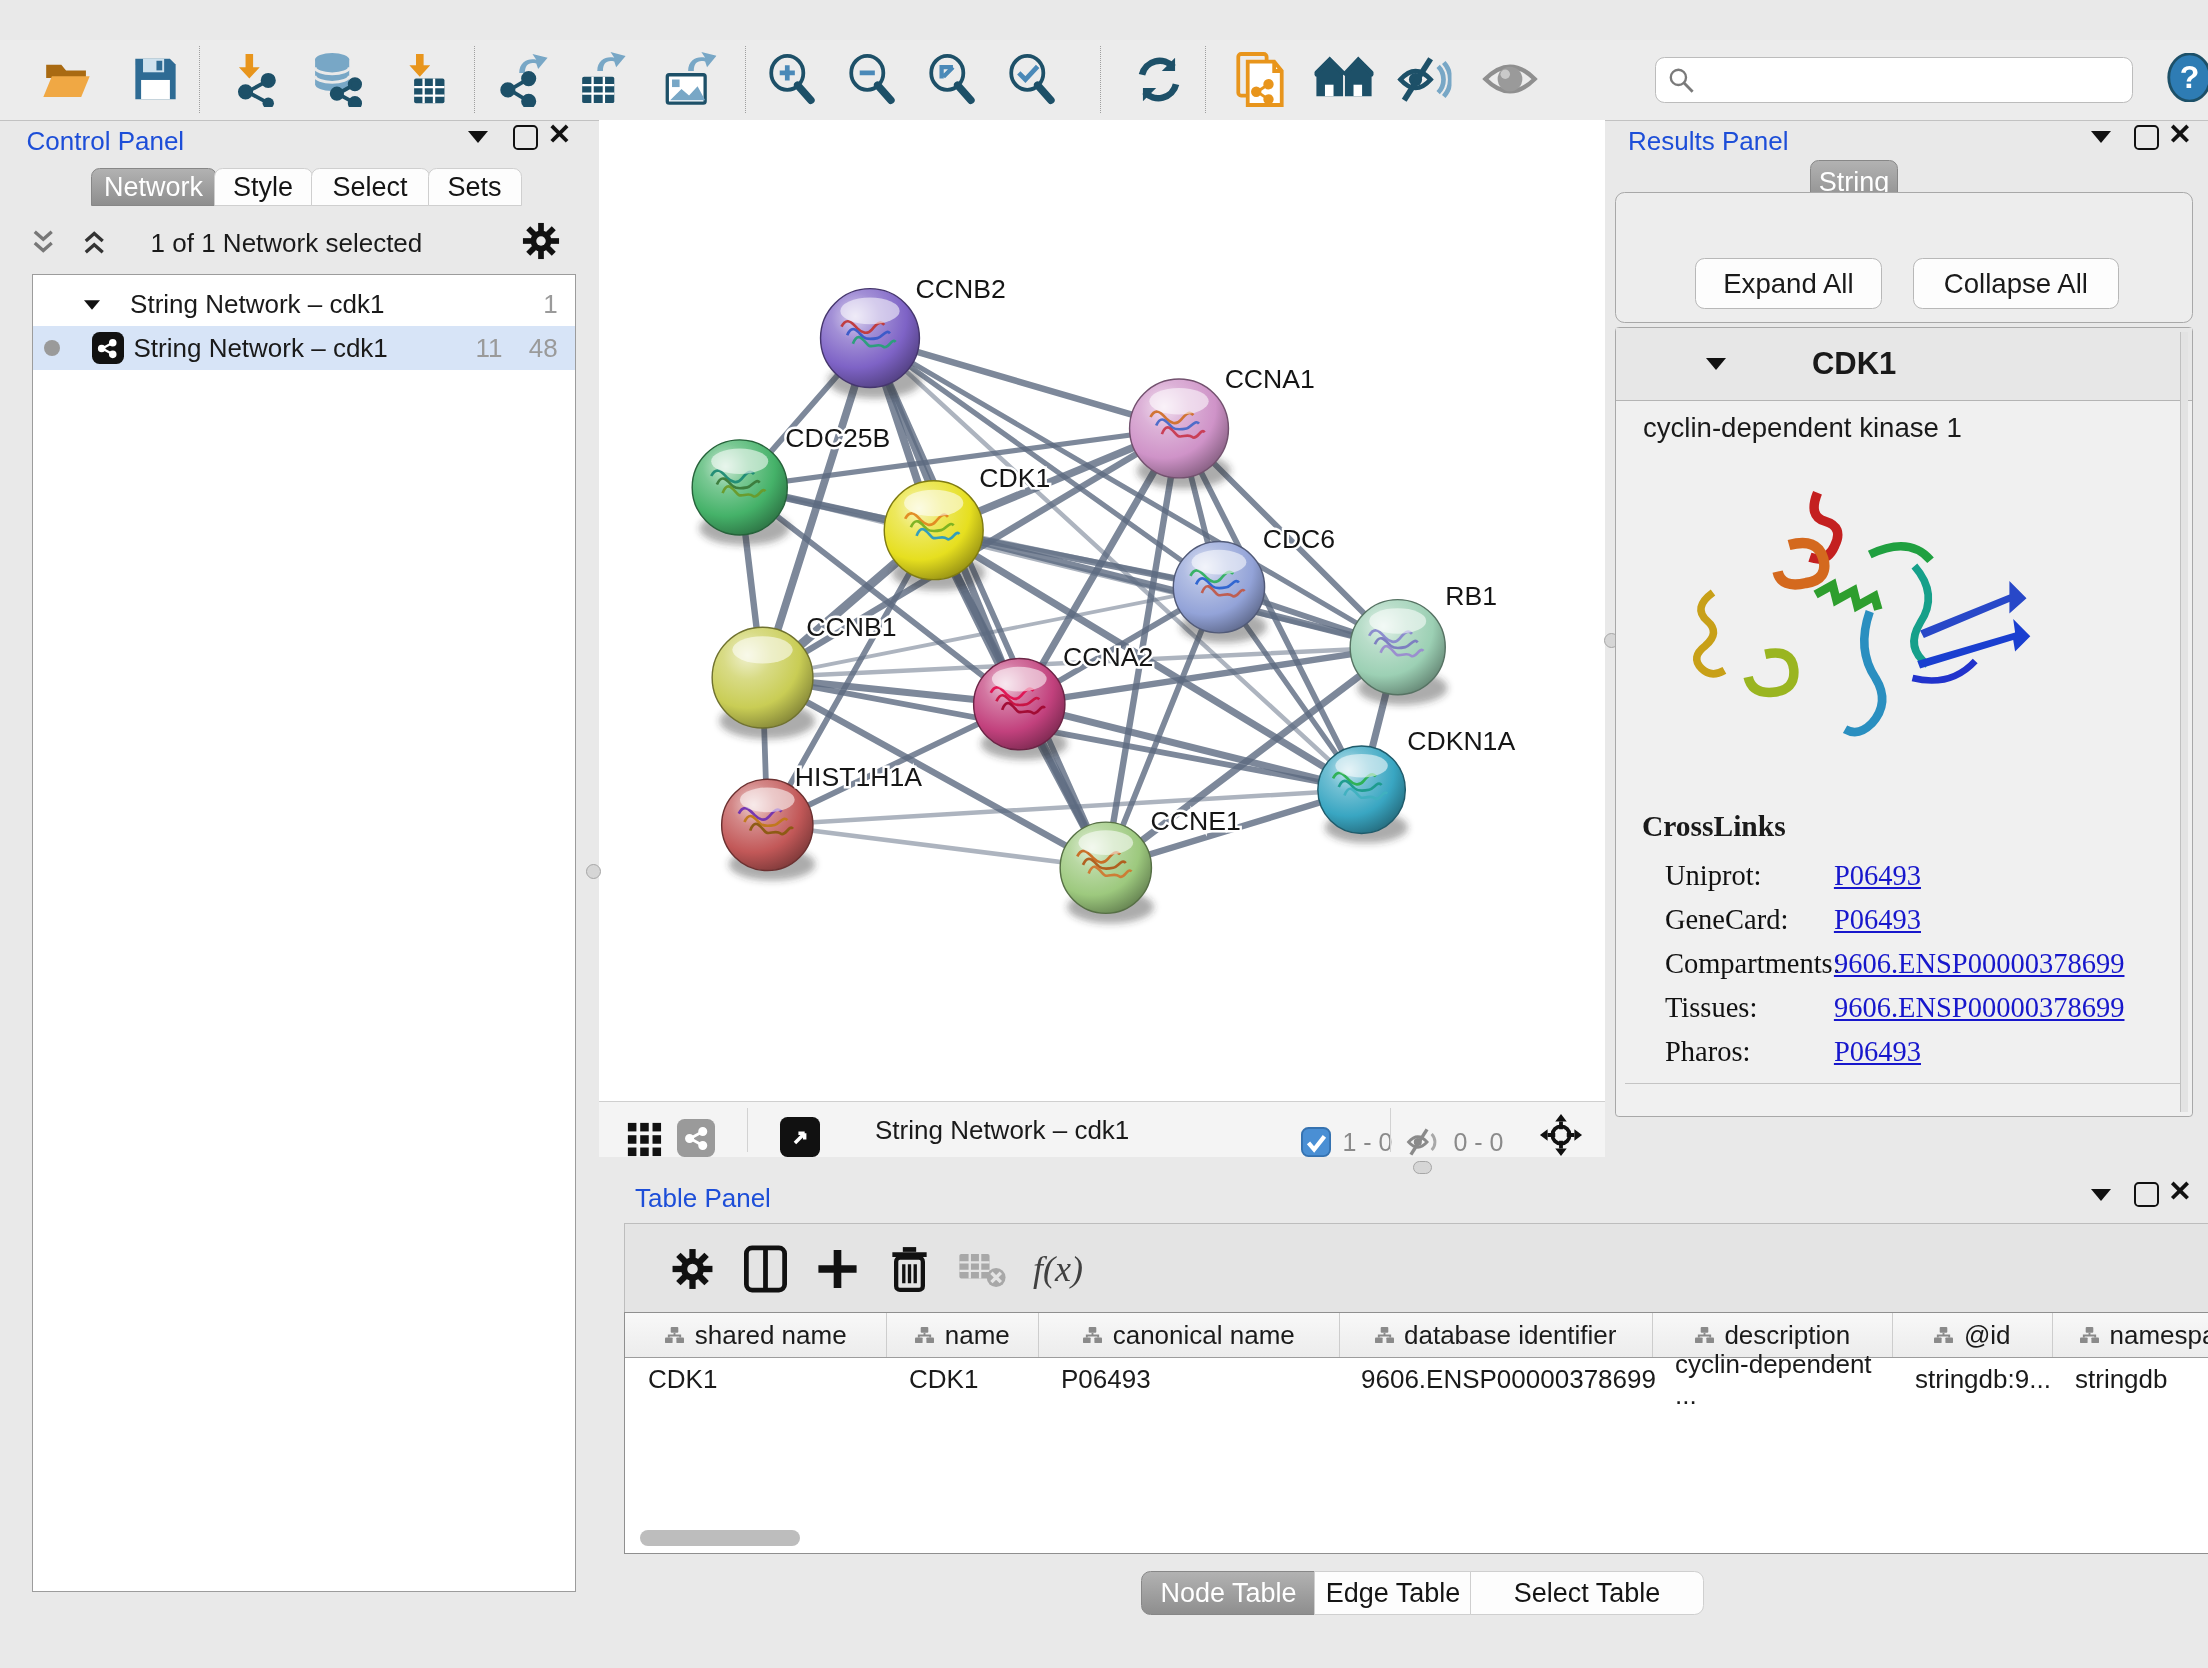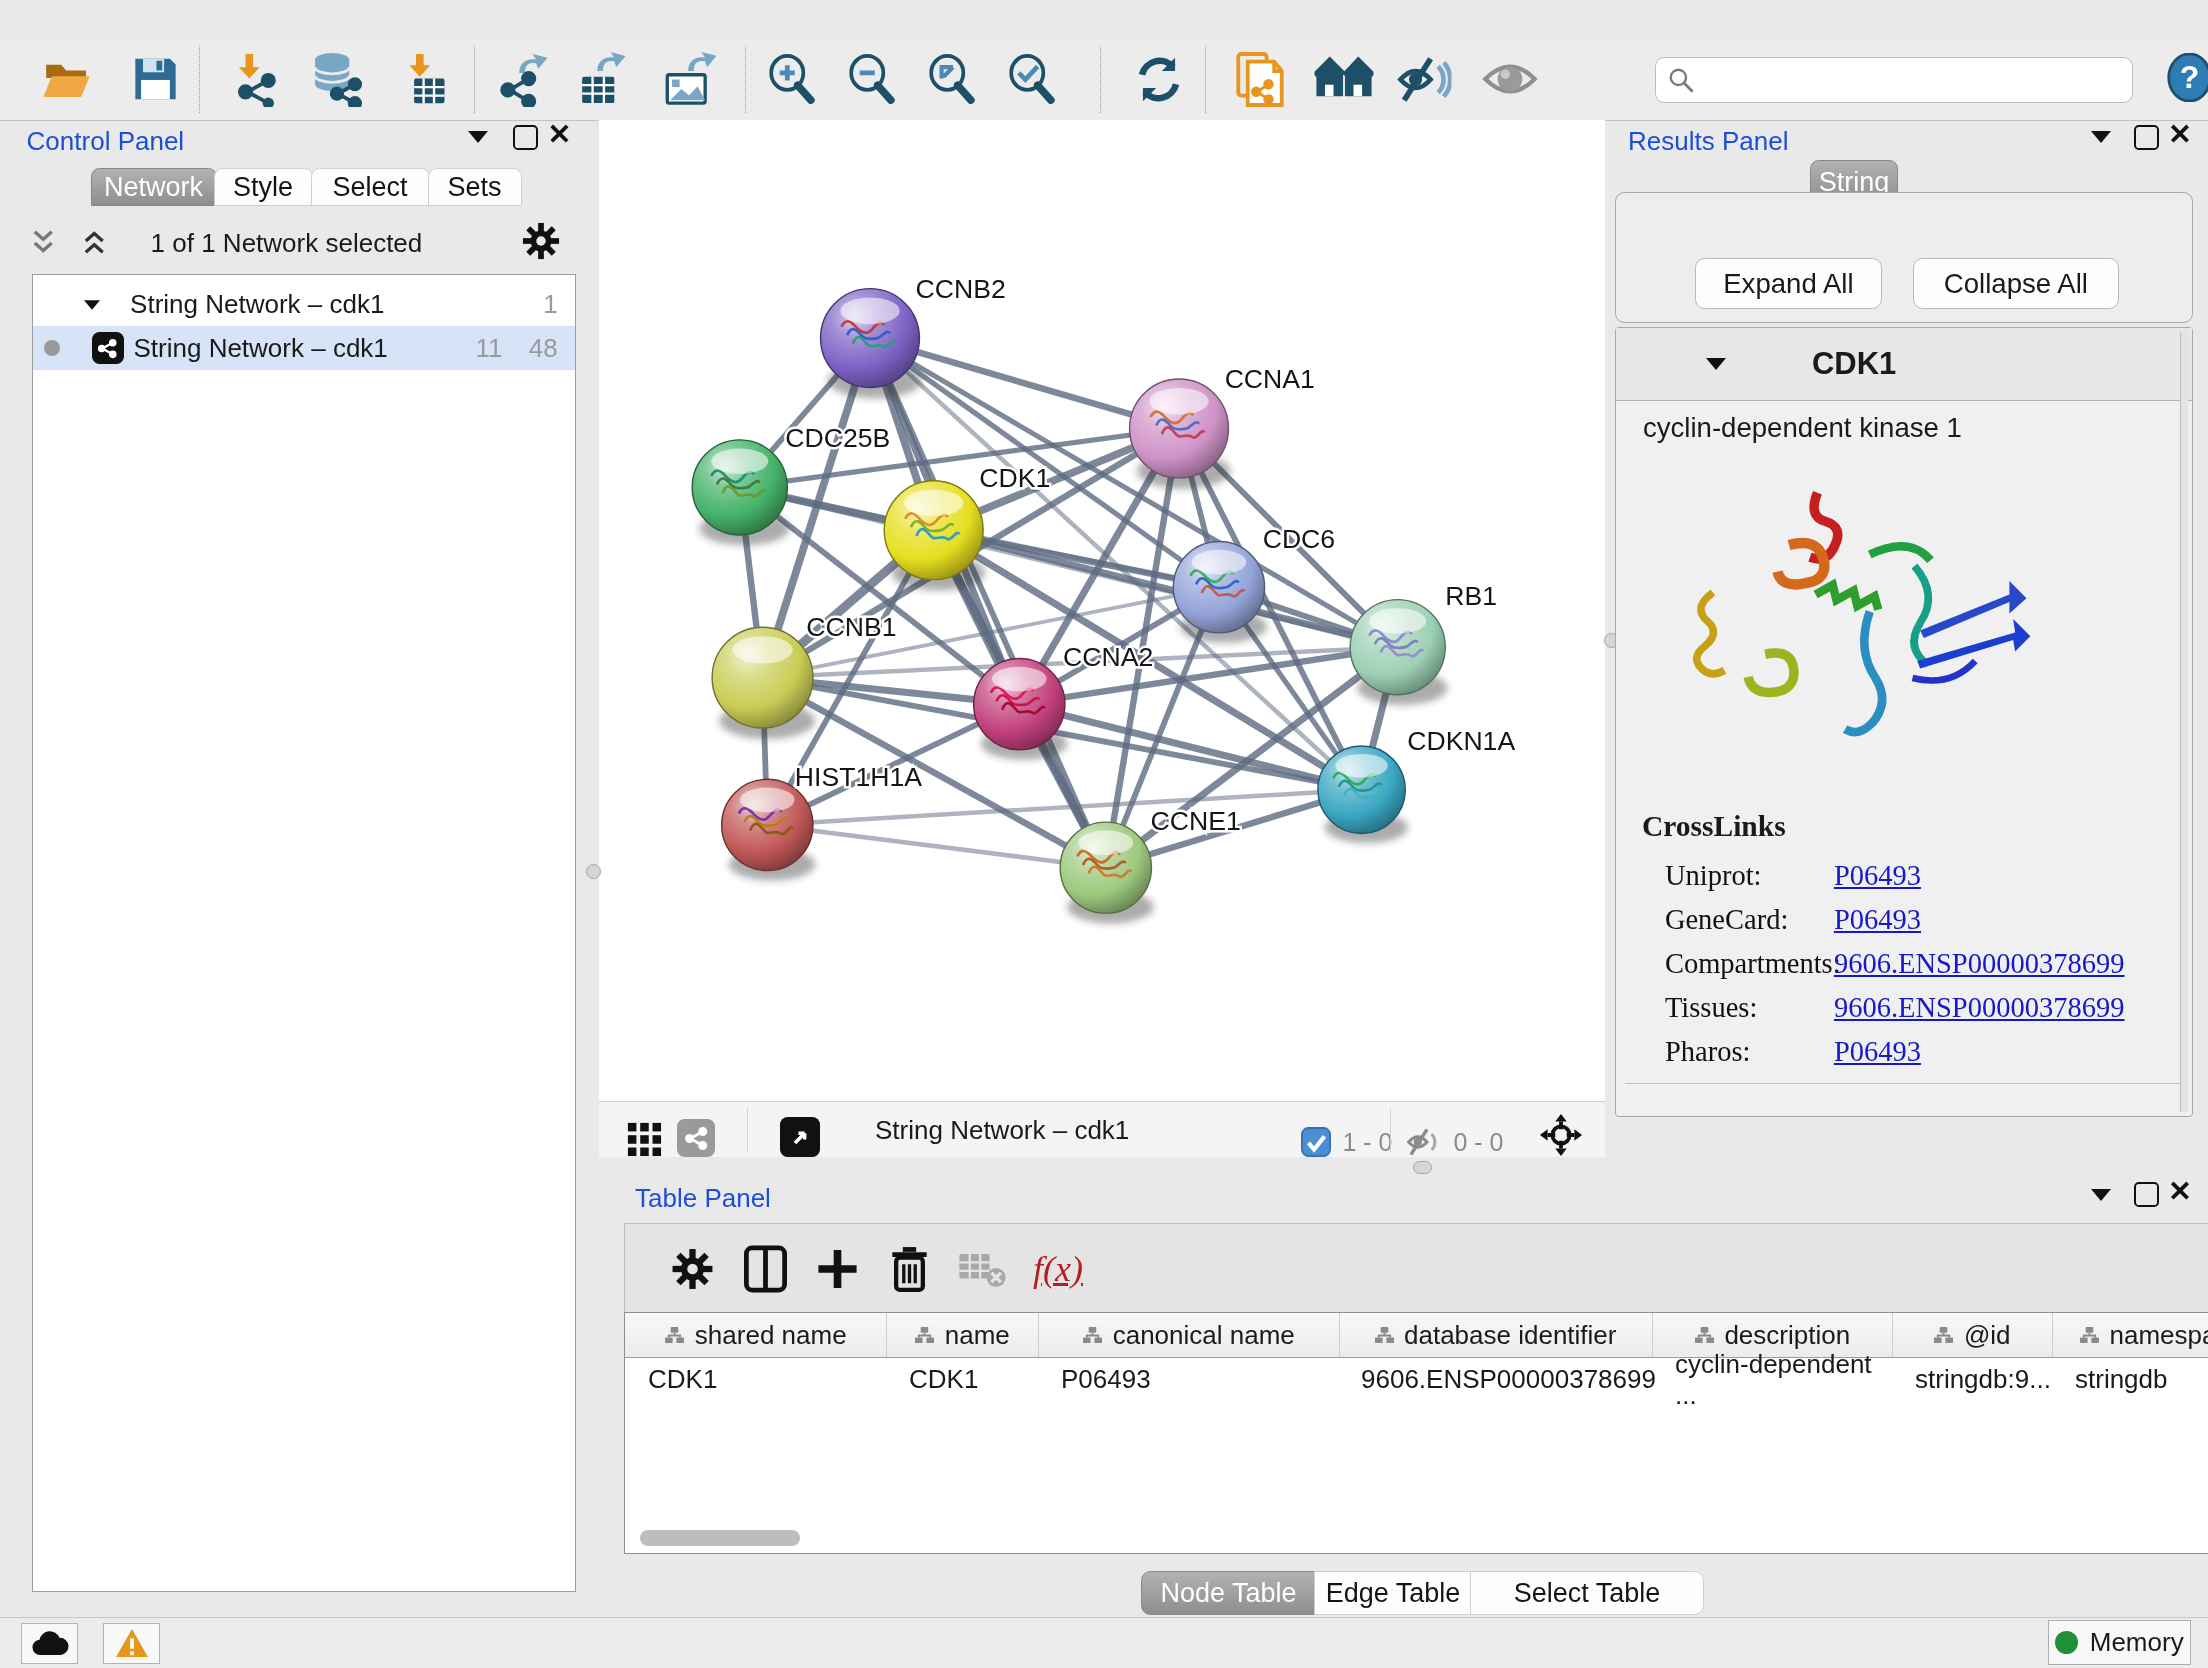--- a/index.html
+++ b/index.html
@@ -728,21 +728,21 @@
         </svg>
       </div>
       <div class="tp-icon" style="left:357px;">
         <svg width="49" height="42" viewBox="0 0 52 44">
           <rect x="2" y="6" width="32" height="26" rx="2" fill="#a8a8a8"></rect>
           <path d="M2 15h32M2 24h32M13 6v26M24 6v26" stroke="#e4e4e4" stroke-width="2.5"></path>
           <circle cx="41" cy="31" r="10" fill="#a8a8a8"></circle>
           <path d="M36 26l10 10M46 26L36 36" stroke="#e4e4e4" stroke-width="3.5"></path>
         </svg>
       </div>
-      <div class="tp-icon" style="left:433px;font-family:'Liberation Serif',serif;font-style:italic;font-size:36px;color:#b91c1c;text-decoration:underline;">f(x)</div>
+      <div class="tp-icon" style="left:433px;font-family:'Liberation Serif',serif;font-style:italic;font-size:36px;color:#404040;">f(x)</div>
     </div>
 
     <div id="data-table">
       <div id="tbl-head">
           <div class="th-cell" style="left: 0px; width: 261px;">
             <svg width="21" height="19" viewBox="0 0 22 20">
               <rect x="7" y="1" width="8" height="6" rx="1" fill="#8a8a8a"></rect>
               <rect x="1" y="12" width="8" height="6" rx="1" fill="#8a8a8a"></rect>
               <rect x="13" y="12" width="8" height="6" rx="1" fill="#8a8a8a"></rect>
               <path d="M11 7v3M5 12v-2h12v2" stroke="#8a8a8a" stroke-width="2" fill="none"></path>
@@ -816,32 +816,14 @@
       <div id="hscroll-thumb"></div>
     </div>
 
     <div id="tp-tabs">
       <div class="tab active" style="left:542px;width:173px;border-radius:9.5px 0 0 9.5px;">Node Table</div>
       <div class="tab plain" style="left:715px;width:156px;">Edge Table</div>
       <div class="tab plain" style="left:871px;width:232px;border-radius:0 9.5px 9.5px 0;">Select Table</div>
     </div>
   </div>
 
-  <div id="status-bar">
-    <div class="sb-btn" style="left:21px;">
-      <svg width="38" height="27" viewBox="0 0 40 28">
-        <path d="M10 26a8 8 0 0 1-1-16 11 11 0 0 1 21-2 7.5 7.5 0 0 1 1 18z" fill="#111"></path>
-      </svg>
-    </div>
-    <div class="sb-btn" style="left:103px;">
-      <svg width="34" height="30" viewBox="0 0 36 32">
-        <path d="M18 1l17 30H1z" fill="#e8951c"></path>
-        <rect x="16" y="11" width="4" height="11" fill="#fff"></rect>
-          <rect x="16" y="25" width="4" height="4" fill="#fff"></rect>
-      </svg>
-    </div>
-    <div id="memory-btn">
-      <div id="memory-dot"></div>
-      <span>Memory</span>
-    </div>
-  </div>
 </div>
 
 
 </body></html>

